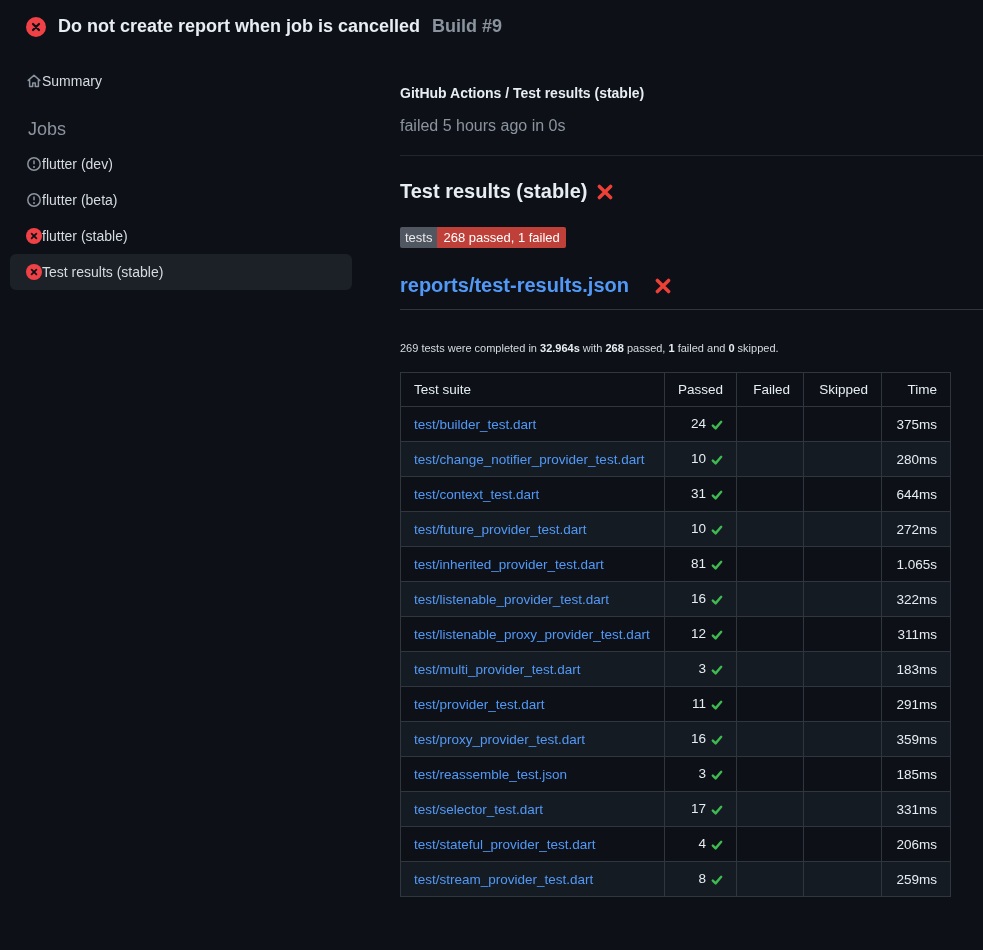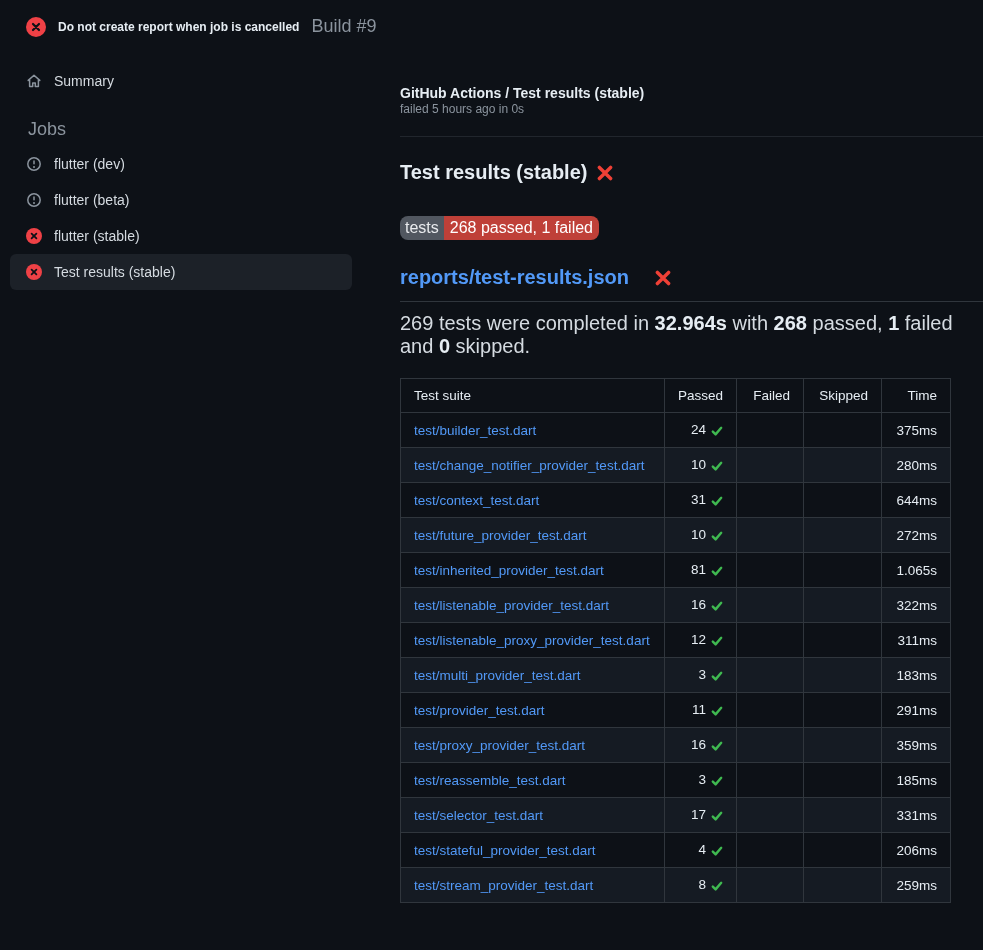--- a/index.html
+++ b/index.html
@@ -9,52 +9,52 @@
     --badge-label-bg:#515760; --badge-value-bg:#bf4038;
   }
   *{box-sizing:border-box}
   html,body{margin:0;padding:0}
   body{
     width:983px;min-height:950px;background:var(--bg);color:var(--text);
     font-family:"Liberation Sans",sans-serif;font-size:14px;overflow-x:hidden;
   }
   
   .top{display:flex;align-items:center;gap:12px;padding:16px 24px 12px 26px}
-  .top h1{font-size:12px;font-weight:700;margin:0;white-space:nowrap}
-  .build{color:var(--muted);font-size:18px;font-weight:400;white-space:nowrap}
+  .top h1{font-size:18px;font-weight:700;margin:0;white-space:nowrap}
+  .build{color:var(--muted);font-size:18px;font-weight:700;white-space:nowrap}
   .xcircle{flex:none;display:inline-flex;align-items:center;justify-content:center;
     border-radius:50%;background:var(--red-circle);width:16px;height:16px}
   .xcircle.lg{width:20px;height:20px}
   .xcircle svg{display:block}
   
   .layout{display:flex;align-items:flex-start}
   .sidebar{width:375px;flex:none;padding-top:14px}
-  .side-item{display:flex;align-items:center;gap:12px;padding:10px 16px;
+  .side-item{display:flex;align-items:center;gap:0;padding:10px 16px;
     margin:0 23px 0 10px;border-radius:6px;font-size:14px;color:#d5dbe1;cursor:pointer}
   .side-item.selected{background:var(--selected)}
   .side-item .ic{flex:none;display:inline-flex;color:var(--muted)}
   .jobs-label{color:var(--muted);font-size:18px;margin:20px 0 6px 28px}
   .main{flex:1;min-width:0;padding:36px 0 30px 25px}
   
   .breadcrumb{font-weight:700;font-size:14px}
-  .status-line{color:var(--muted);font-size:12px;margin-top:1px}
+  .status-line{color:var(--muted);font-size:16px;margin-top:16px}
   .divider{border:none;border-top:1px solid var(--divider);margin:20px 0 0}
   
   .section-title{display:flex;align-items:center;gap:10px;font-size:20px;
     font-weight:700;margin-top:24px}
   .xmark{color:var(--red);display:inline-flex;align-items:center}
   .xmark svg{display:block}
-  .badge{display:inline-flex;margin-top:32px;font-size:16px;border-radius:8px;
+  .badge{display:inline-flex;margin-top:24px;font-size:13px;border-radius:2px;
     overflow:hidden;line-height:1;font-weight:400}
   .badge-label{background:var(--badge-label-bg);color:#e8eaed;padding:4px 5px}
   .badge-value{background:var(--badge-value-bg);color:#fff;padding:4px 6px}
   .report-title{display:flex;align-items:center;gap:26px;font-size:20px;font-weight:700;
     margin-top:26px;padding-bottom:12px;border-bottom:1px solid var(--border)}
   .report-title a{color:var(--link);text-decoration:none}
-  .summary-line{margin-top:10px;font-size:20px;color:#d5dbe1}
+  .summary-line{margin-top:32px;font-size:11px;color:#d5dbe1}
   .summary-line b{font-weight:700;color:var(--text)}
   
   table.results{margin-top:18px;border-collapse:collapse;width:551px;font-size:13.5px}
   .results th,.results td{border:1px solid var(--border);padding:7px 13px;line-height:19px;
     text-align:right;white-space:nowrap}
   .results th{font-weight:400;color:var(--text)}
   .results th.col-suite,.results td.col-suite{text-align:left}
   .results th:nth-child(2){width:69px}
   .results th:nth-child(3){width:67px}
   .results th:nth-child(4){width:78px}
@@ -258,21 +258,21 @@
   <tr>
     <td class="col-suite"><a href="#">test/proxy_provider_test.dart</a></td>
     <td><span>16</span><span class="check"><svg viewBox="0 0 12 12" width="12" height="12">
                   <path d="M1.8 6.6 L4.6 9.4 L10.2 2.8" fill="none" stroke="currentColor" stroke-width="2.4" stroke-linecap="round" stroke-linejoin="round"></path>
                 </svg></span></td>
     <td></td>
     <td></td>
     <td><span>359ms</span></td>
   </tr>
   <tr>
-    <td class="col-suite"><a href="#">test/reassemble_test.dart</a></td>
+    <td class="col-suite"><a href="#">test/reassemble_test.json</a></td>
     <td><span>3</span><span class="check"><svg viewBox="0 0 12 12" width="12" height="12">
                   <path d="M1.8 6.6 L4.6 9.4 L10.2 2.8" fill="none" stroke="currentColor" stroke-width="2.4" stroke-linecap="round" stroke-linejoin="round"></path>
                 </svg></span></td>
     <td></td>
     <td></td>
     <td><span>185ms</span></td>
   </tr>
   <tr>
     <td class="col-suite"><a href="#">test/selector_test.dart</a></td>
     <td><span>17</span><span class="check"><svg viewBox="0 0 12 12" width="12" height="12">

